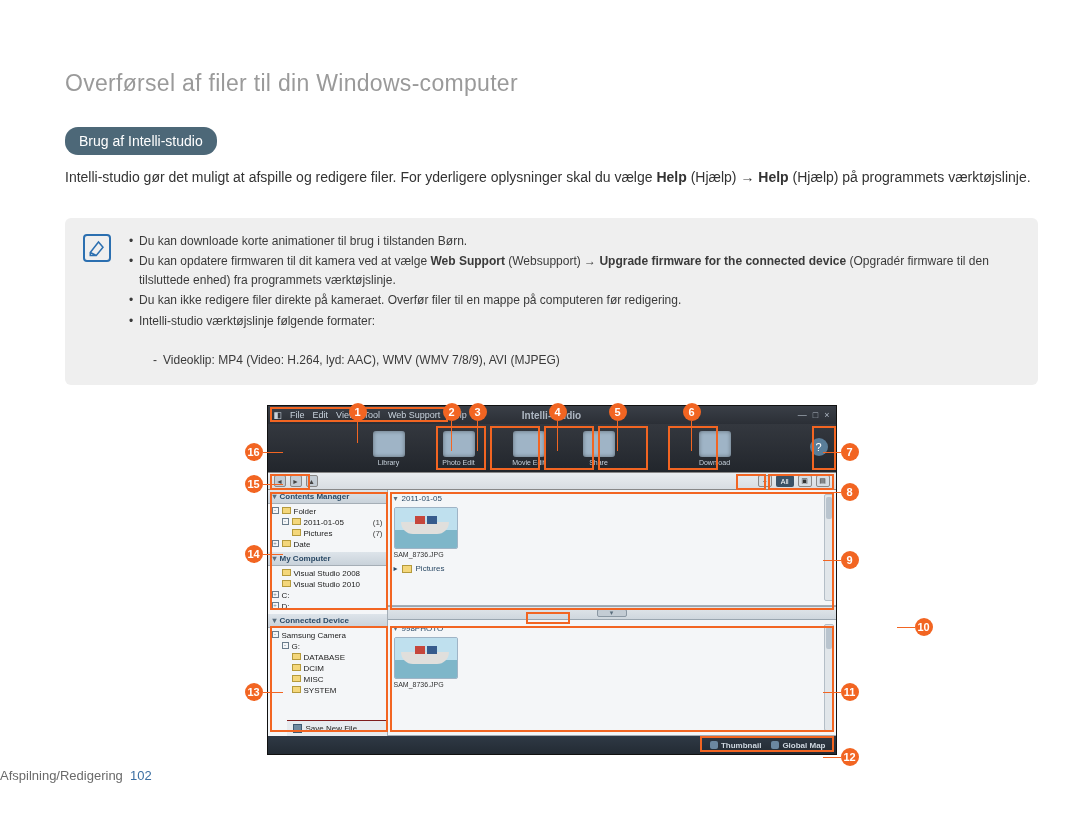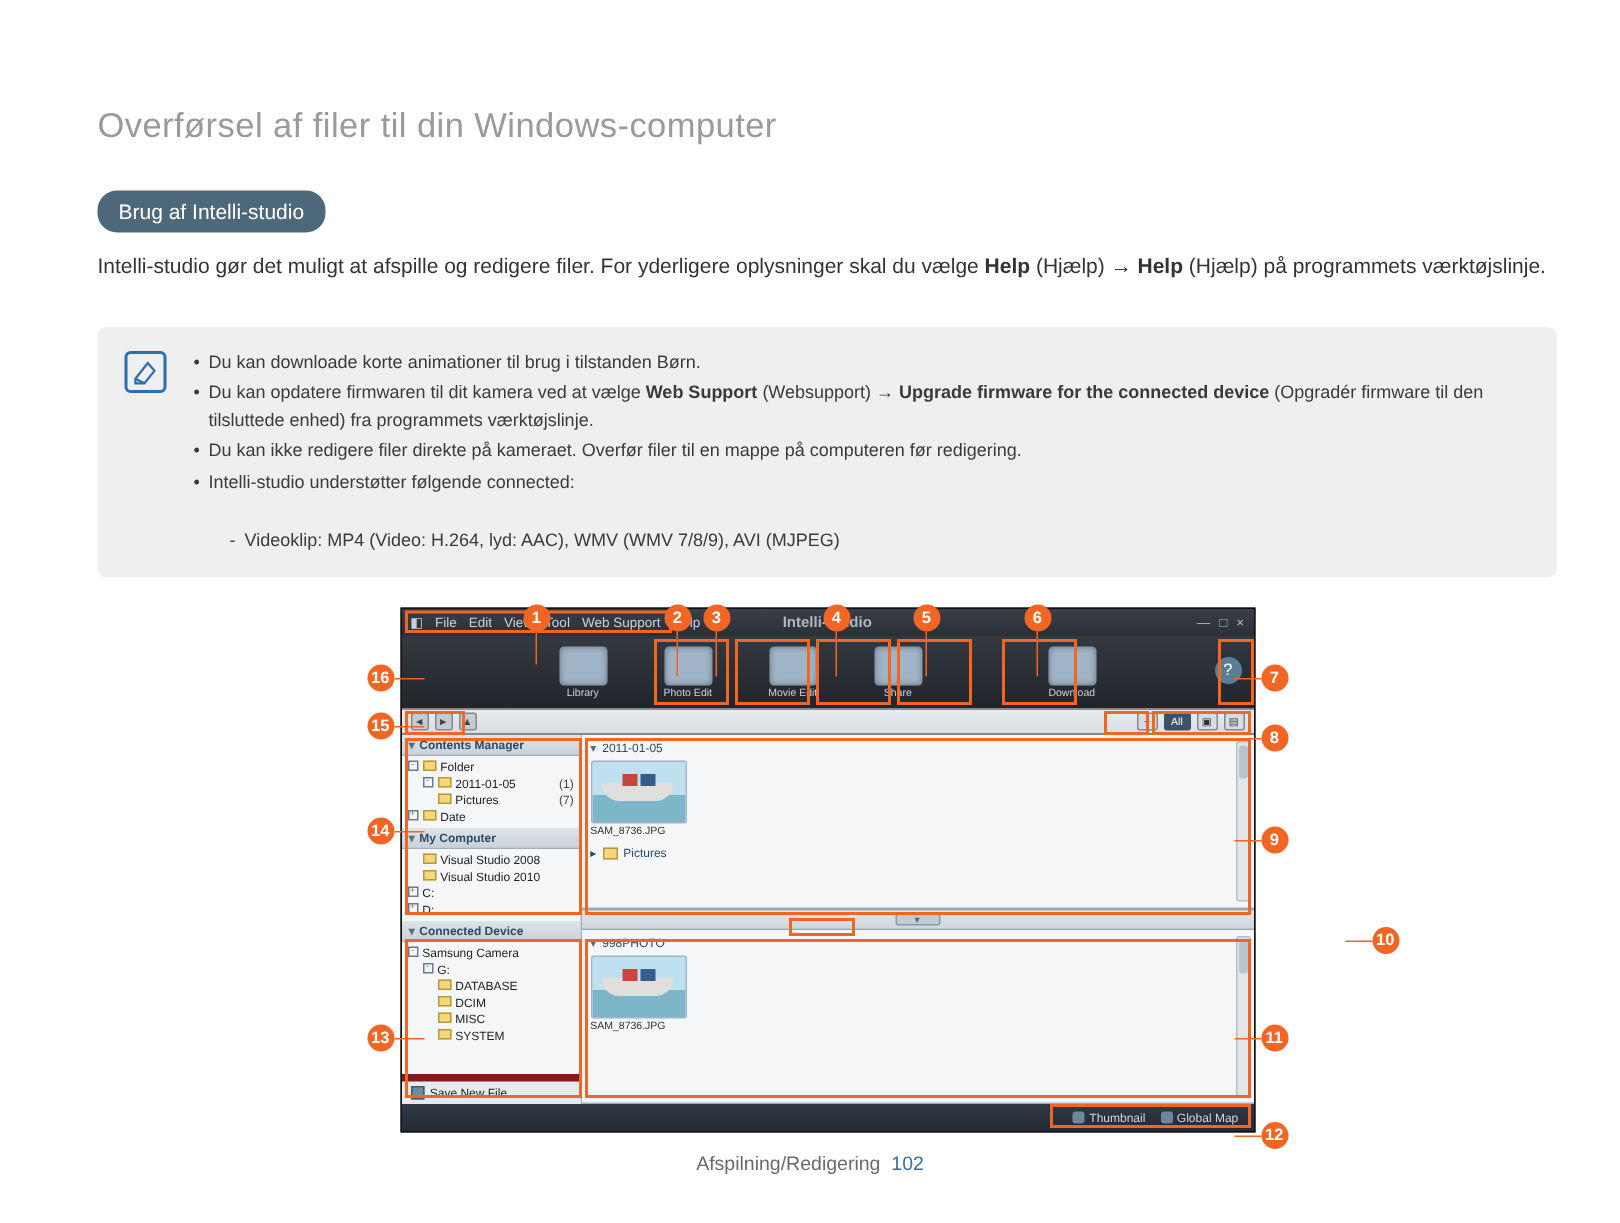--- a/index.html
+++ b/index.html
@@ -163,22 +163,22 @@
   }
   .side-head .arrow { font-size:8px; color:#5a6e7e; }
   .side-body { padding:2px 4px; }
   .tree-line { display:flex; gap:3px; padding:1px 0; }
   .tree-line .sq { width:7px; height:7px; border:1px solid #6a7c8b; font-size:6px; line-height:5px; text-align:center; color:#6a7c8b; }
   .tree-line .fold { width:9px; height:7px; background:#f4d77b; border:1px solid #b59a3c; }
   .tree-line .count { margin-left:auto; color:#444; }
   .indent1 { padding-left:10px; }
   .indent2 { padding-left:20px; }
   .save-line {
-    margin-top:auto; background:#e7ebef; border-top:5px solid #7f1d1d;
-    padding:3px 6px; display:flex; align-items:center; gap:4px; font-size:8px;
+    margin-top:auto; background:#e7ebef; border-top:1px solid #7f1d1d;
+    padding:3px 6px; display:flex; align-items:center; gap:4px; font-size:8px;margin-left:19px;
   }
   .save-line .disk { width:9px; height:9px; background:#6e8aa1; border:1px solid #3d5a72; }
 
   .mainpane { flex:1; display:flex; flex-direction:column; background:#f4f6f8; }
   .pane {
     flex:1; border-bottom:1px solid #a5aeb6; padding:4px 6px; overflow:hidden;
     position:relative;
   }
   .pane-head { display:flex; align-items:center; gap:4px; color:#2b4a66; font-size:8px; margin-bottom:4px; }
   .pane-head .arrow { color:#5a6e7e; }
@@ -204,25 +204,25 @@
   }
   .divider .grip::after { content:"▾"; position:absolute; left:0; right:0; text-align:center; font-size:7px; color:#5a6e7e; top:-1px; }
   .scrollbar { position:absolute; right:2px; top:4px; bottom:4px; width:10px; background:#e1e6ea; border:1px solid #b4bec7; border-radius:2px; }
   .scrollthumb { position:absolute; left:1px; right:1px; top:2px; height:22px; background:#b9c4ce; border-radius:2px; }
 
   .footbar {
     height:18px; background:linear-gradient(#2f3945,#232b34);
     display:flex; align-items:center; justify-content:flex-end; gap:10px; padding:0 10px;
     font-size:8px; color:#cdd6df;
   }
-  .footbar .tab { display:flex; align-items:center; gap:3px; }
+  .footbar .tab { display:flex; align-items:center; gap:3px;font-weight:bold; }
   .footbar .dot { width:8px; height:8px; background:#6b87a0; border-radius:2px; }
 
   .page-footer {
-    position:absolute; left:0; right:0; bottom:32px; text-align:center;
+    position:absolute; left:0; right:0; bottom:32px; text-align:left;
     color:#6a6a6a; font-size:13px;
   }
   .page-footer .pg { color:#3b6fa3; }
 </style>
 </head>
 <body>
 
 <div class="page">
   <div class="page-title">Overførsel af filer til din Windows-computer</div>
 
@@ -246,21 +246,21 @@
       <li>Du kan downloade korte animationer til brug i tilstanden Børn.</li>
       <li>
         <span>Du kan opdatere firmwaren til dit kamera ved at vælge </span>
         <b>Web Support</b>
         <span> (Websupport) → </span>
         <b>Upgrade firmware for the connected device</b>
         <span> (Opgradér firmware til den tilsluttede enhed) fra programmets værktøjslinje.</span>
       </li>
       <li>Du kan ikke redigere filer direkte på kameraet. Overfør filer til en mappe på computeren før redigering.</li>
       <li>
-        <span>Intelli-studio understøtter følgende connected:</span>
+        <span>Intelli-studio værktøjslinje følgende formater:</span>
         <ul class="sub-list">
           <li>Videoklip: MP4 (Video: H.264, lyd: AAC), WMV (WMV 7/8/9), AVI (MJPEG)</li>
         </ul>
       </li>
     </ul>
   </div>
 
   
   <div class="figure-wrap">
 

